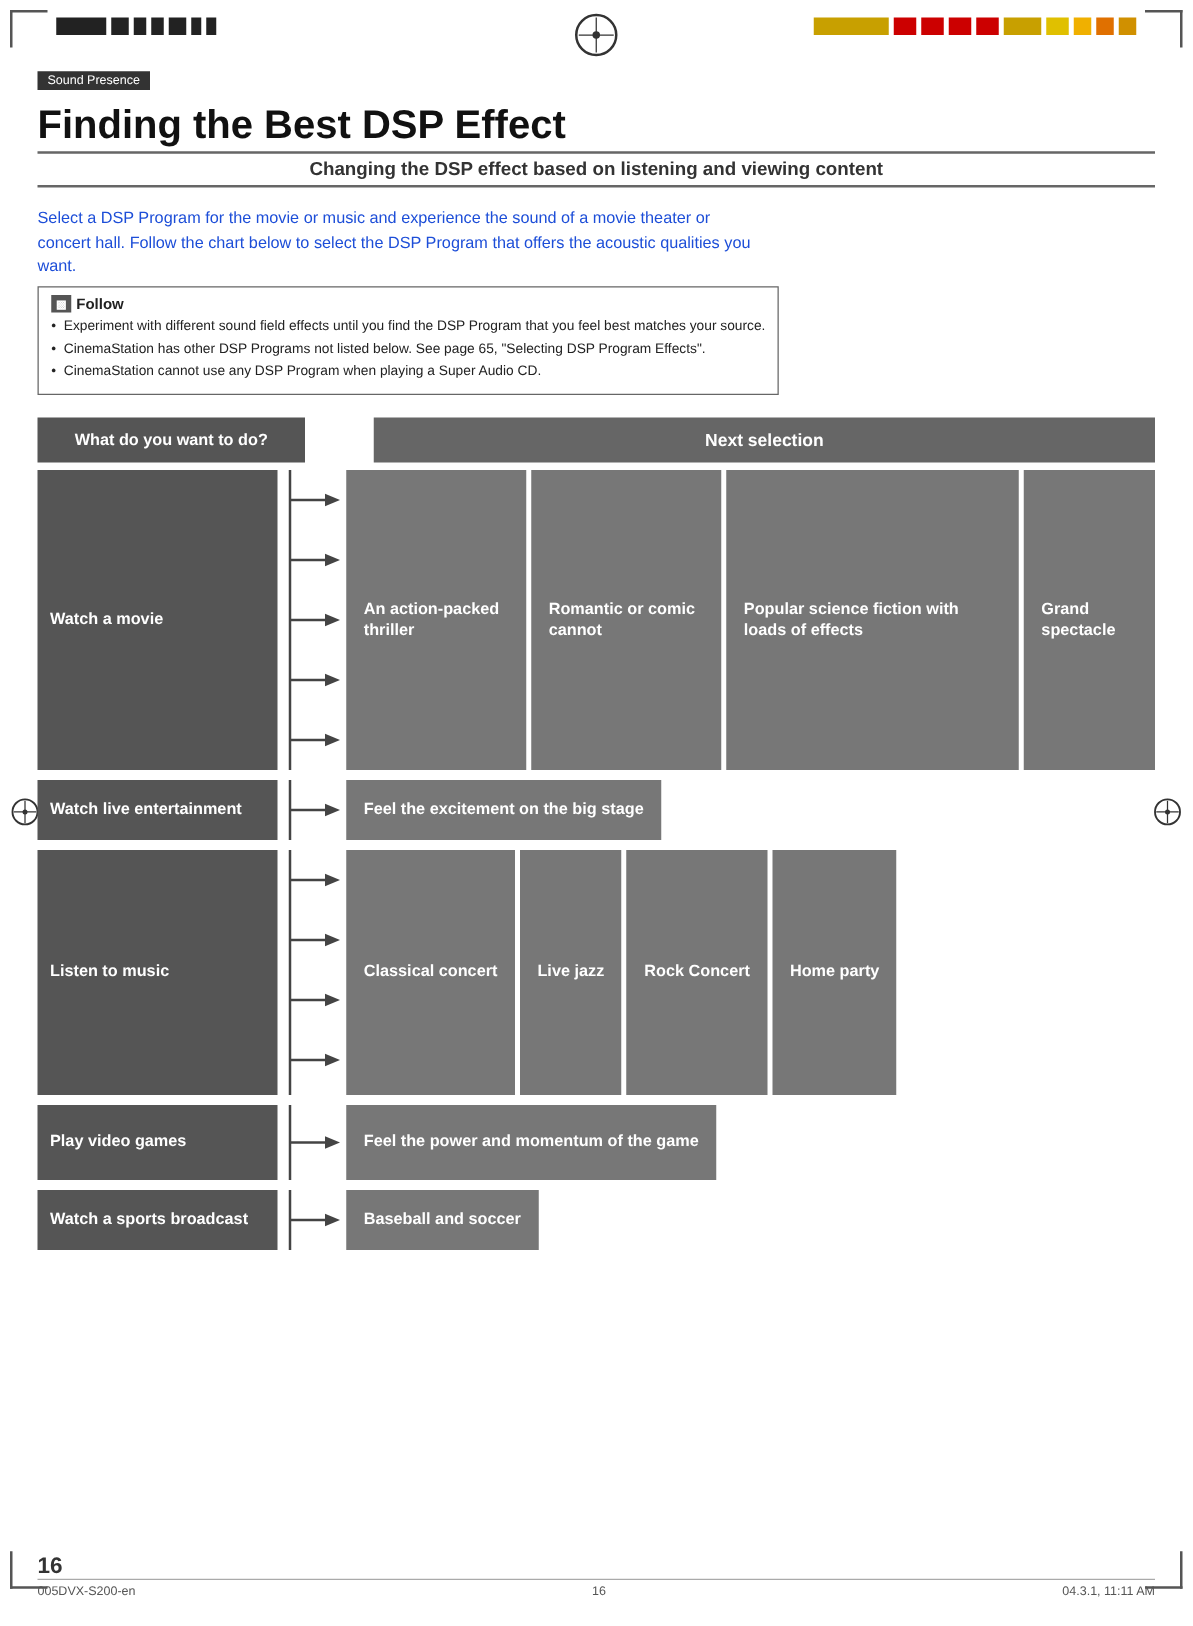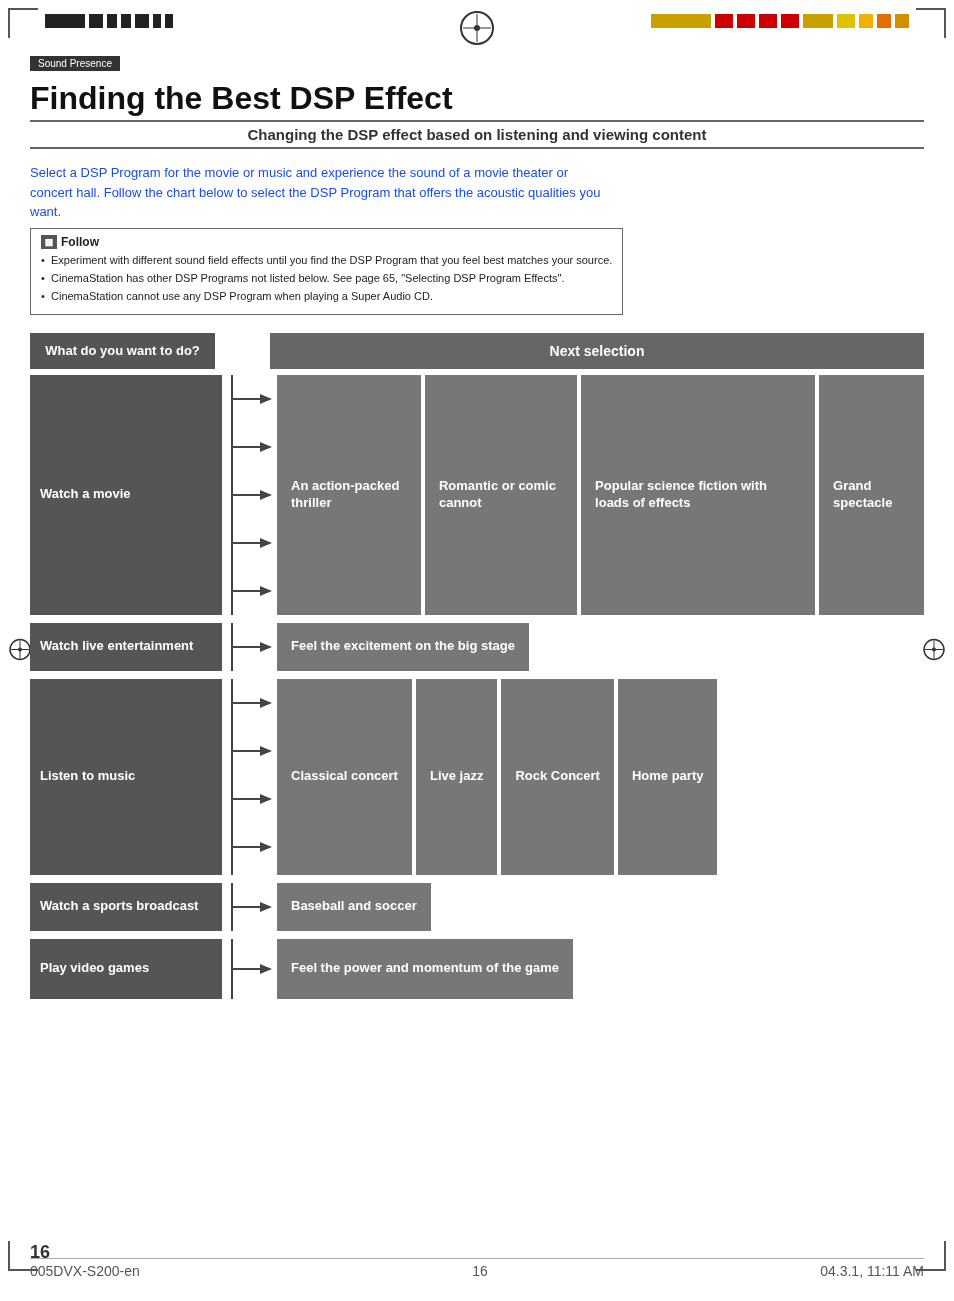--- a/index.html
+++ b/index.html
@@ -131,21 +131,21 @@
       margin-top: 10px;
       position: relative;
     }
 
     
     .header-row {
       display: flex;
       margin-bottom: 6px;
     }
     .header-left {
-      width: 185px;
+      width: 214px;
       background: #555;
       color: #fff;
       font-weight: 700;
       font-size: 13px;
       padding: 10px 12px;
       text-align: center;
       flex-shrink: 0;
     }
     .header-gap {
       width: 55px;
@@ -220,21 +220,21 @@
       color: #333;
     }
 
     
     .bottom-bar {
       position: absolute;
       bottom: 22px;
       left: 30px; right: 30px;
       display: flex;
       justify-content: space-between;
-      font-size: 14px;
+      font-size: 10px;
       color: #555;
       border-top: 1px solid #aaa;
       padding-top: 4px;
     }
 
     
     .compass-top {
       position: absolute;
       top: 10px;
       left: 50%;
@@ -417,50 +417,50 @@
       <div class="group-right">
         <div class="group-right-item">Classical concert</div>
         <div class="group-right-item">Live jazz</div>
         <div class="group-right-item">Rock Concert</div>
         <div class="group-right-item">Home party</div>
       </div>
     </div>
 
     <div class="group-block" style="margin-bottom:8px;">
       <div class="group-left">
+        <span>Play video games</span>
+      </div>
+      <div class="group-middle">
+        <svg class="branch-svg" height="60" viewBox="0 0 55 60">
+          <line x1="10" y1="0" x2="10" y2="60" stroke="#444" stroke-width="2"></line>
+          <line x1="10" y1="30" x2="42" y2="30" stroke="#444" stroke-width="2"></line>
+          <polygon points="38,25 50,30 38,35" fill="#444"></polygon>
+        </svg>
+      </div>
+      <div class="group-right">
+        <div class="group-right-item">Feel the power and momentum of the game</div>
+      </div>
+    </div>
+
+    <div class="group-block" style="margin-bottom:8px;">
+      <div class="group-left">
         <span>Watch a sports broadcast</span>
       </div>
       <div class="group-middle">
         <svg class="branch-svg" height="48" viewBox="0 0 55 48">
           <line x1="10" y1="0" x2="10" y2="48" stroke="#444" stroke-width="2"></line>
           <line x1="10" y1="24" x2="42" y2="24" stroke="#444" stroke-width="2"></line>
           <polygon points="38,19 50,24 38,29" fill="#444"></polygon>
         </svg>
       </div>
       <div class="group-right">
         <div class="group-right-item">Baseball and soccer</div>
       </div>
     </div>
 
-    <div class="group-block" style="margin-bottom:8px;">
-      <div class="group-left">
-        <span>Play video games</span>
-      </div>
-      <div class="group-middle">
-        <svg class="branch-svg" height="60" viewBox="0 0 55 60">
-          <line x1="10" y1="0" x2="10" y2="60" stroke="#444" stroke-width="2"></line>
-          <line x1="10" y1="30" x2="42" y2="30" stroke="#444" stroke-width="2"></line>
-          <polygon points="38,25 50,30 38,35" fill="#444"></polygon>
-        </svg>
-      </div>
-      <div class="group-right">
-        <div class="group-right-item">Feel the power and momentum of the game</div>
-      </div>
-    </div>
-
   </div>
 
 </div>
 
 <div class="page-number">16</div>
 
 <div class="bottom-bar">
   <span>005DVX-S200-en</span>
   <span>16</span>
   <span>04.3.1, 11:11 AM</span>

